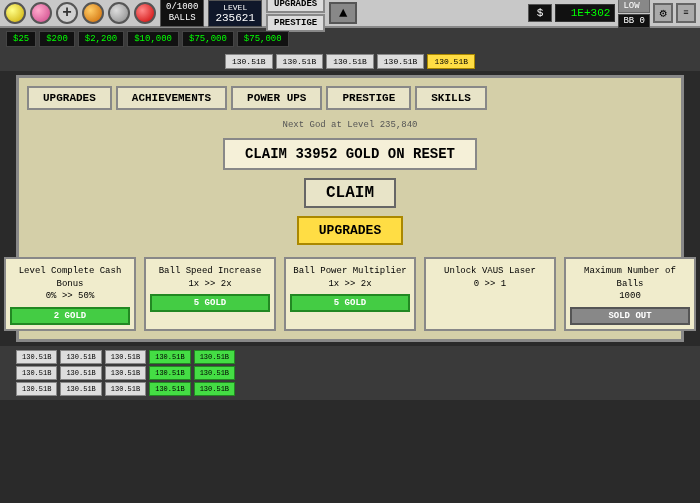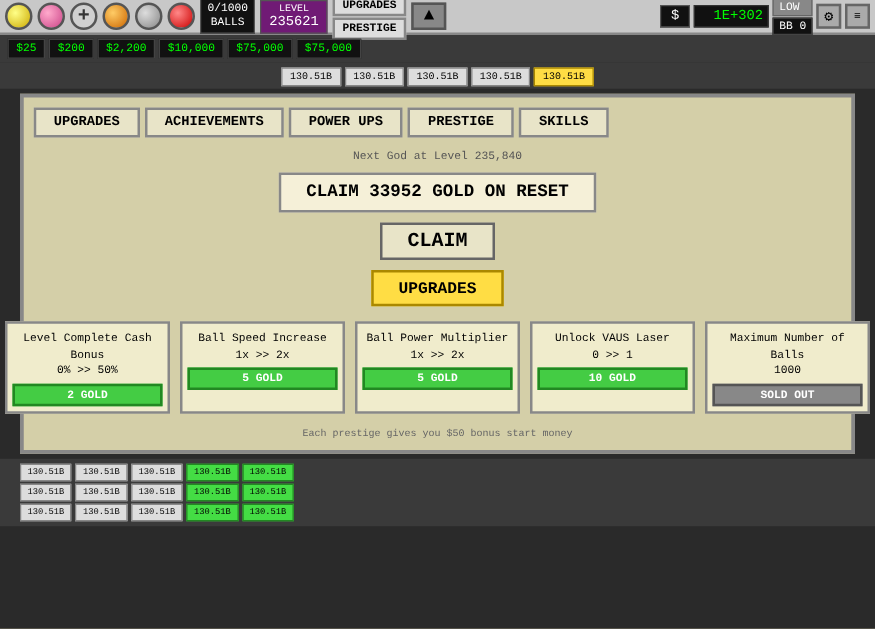--- a/index.html
+++ b/index.html
@@ -39,21 +39,21 @@
     .balls-counter {
       background: #111;
       color: #fff;
       font-size: 9px;
       padding: 2px 5px;
       border: 1px solid #555;
       text-align: center;
       line-height: 1.2;
     }
     .level-box {
-      background: #701a75;
+      background: #0f172a;
       color: #fff;
       font-size: 9px;
       padding: 2px 6px;
       border: 1px solid #555;
       text-align: center;
     }
     .upgrades-prestige {
       background: #ddd;
       border: 2px solid #888;
       font-size: 9px;
@@ -389,31 +389,29 @@
         <div class="gold-btn">5 GOLD</div>
       </div>
 
       <div class="upgrade-card">
         <div class="upgrade-card-text">Ball Power Multiplier<br>1x &gt;&gt; 2x</div>
         <div class="gold-btn">5 GOLD</div>
       </div>
 
       <div class="upgrade-card">
         <div class="upgrade-card-text">Unlock VAUS Laser<br>0 &gt;&gt; 1</div>
-        <div class="gold-btn">10 GOLD</div>
       </div>
 
       <div class="upgrade-card">
         <div class="upgrade-card-text">Maximum Number of Balls<br>1000</div>
         <div class="sold-out-btn">SOLD OUT</div>
       </div>
 
     </div>
 
-    <div class="prestige-note">Each prestige gives you $50 bonus start money</div>
   </div>
 </div>
 
 <div class="bottom-area">
   <div class="bottom-row">
     <div class="bottom-tab">130.51B</div>
     <div class="bottom-tab">130.51B</div>
     <div class="bottom-tab">130.51B</div>
     <div class="bottom-tab active">130.51B</div>
     <div class="bottom-tab active">130.51B</div>

